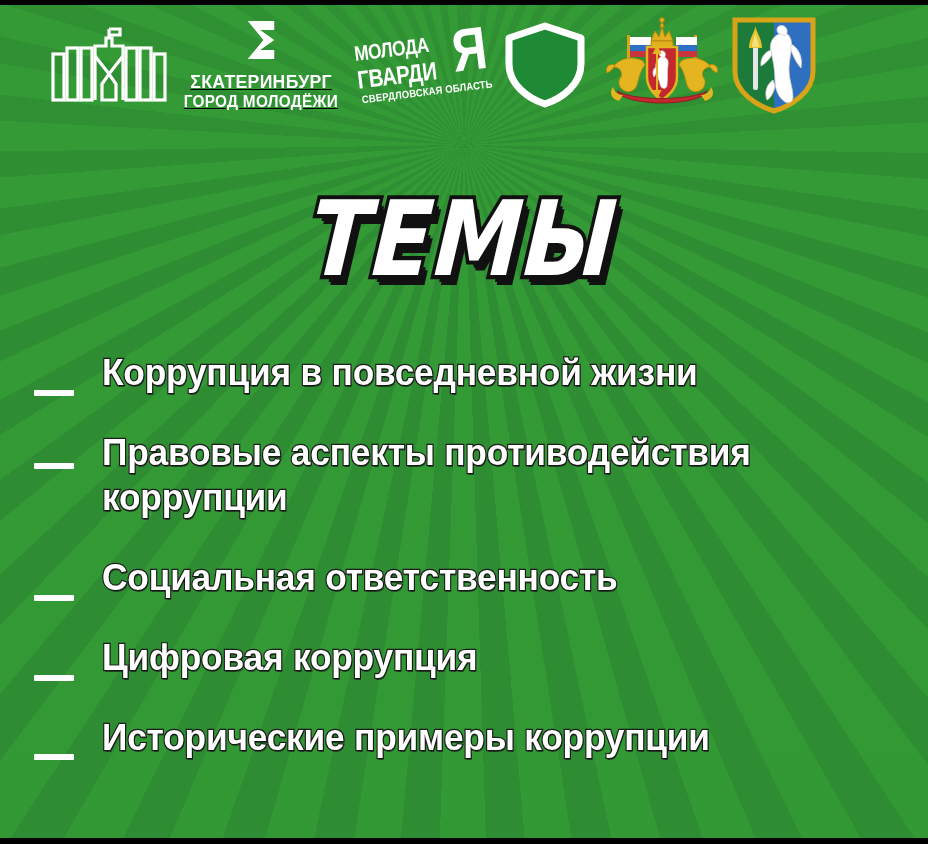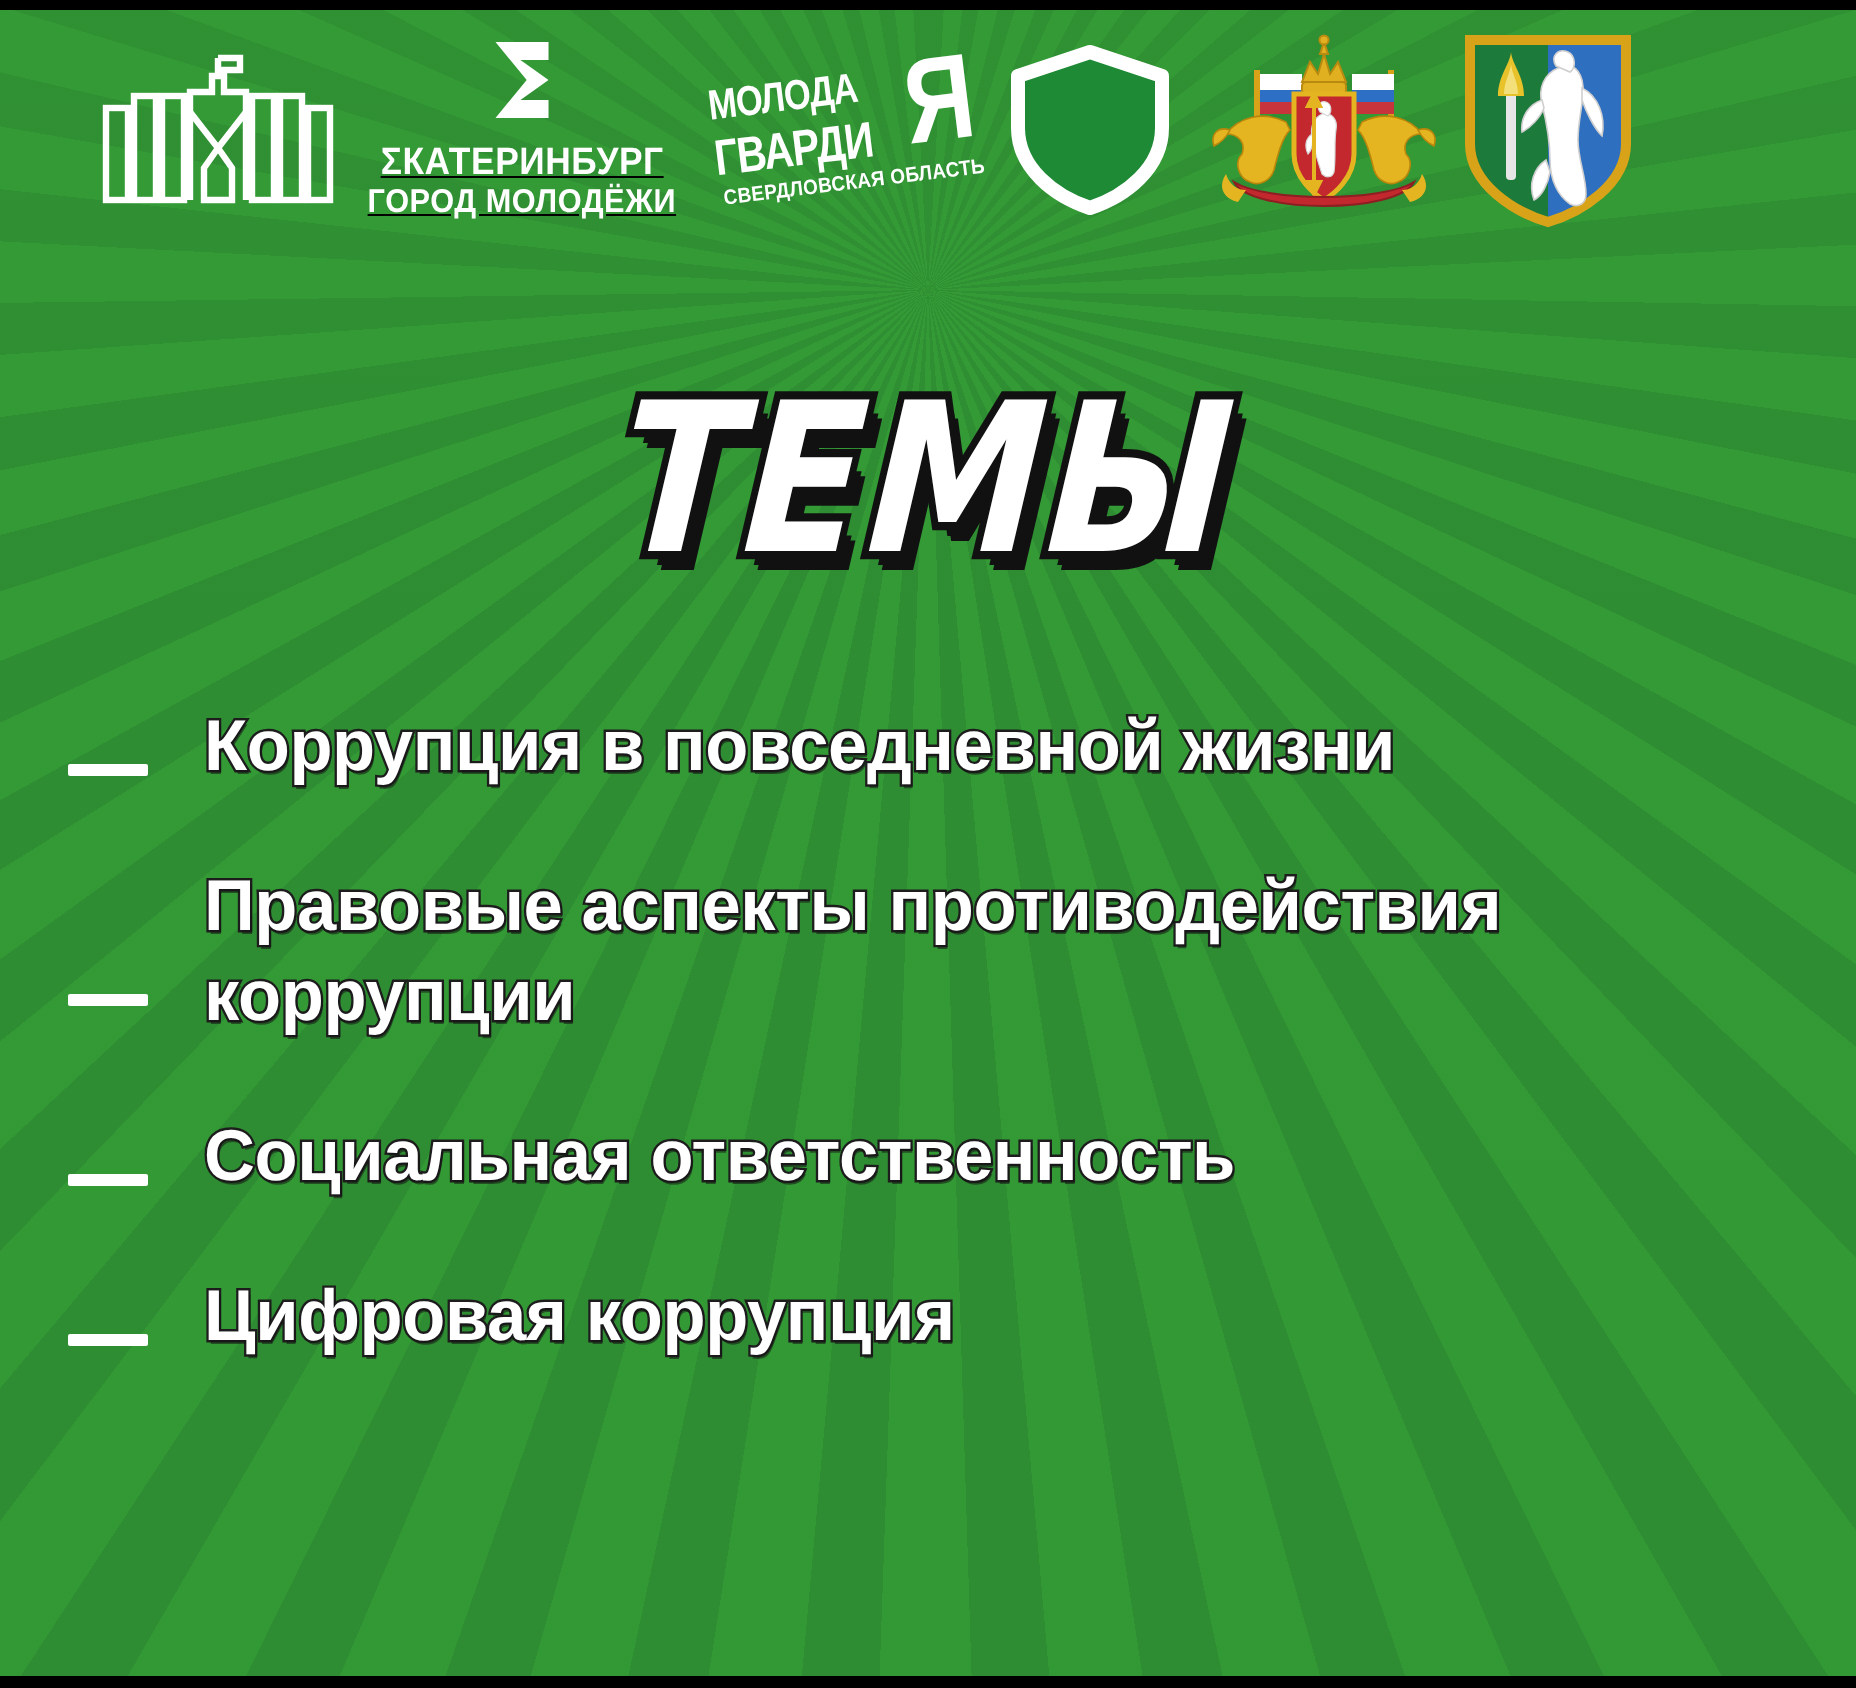--- a/index.html
+++ b/index.html
@@ -204,24 +204,24 @@
   .list {
     position: absolute;
     left: 0;
     top: 350px;
     width: 928px;
     box-sizing: border-box;
     padding: 0 30px 0 34px;
   }
   .topic {
     display: flex;
-    align-items: center;
+    align-items: flex-end;
     margin-bottom: 34px;
   }
-  .topic.two-line { align-items: flex-end; }
+  .topic.two-line { align-items: center; }
   .dash {
     flex: none;
     width: 40px;
     height: 6px;
     background: #ffffff;
     margin-right: 28px;
     margin-top: 24px;
     border-radius: 1px;
   }
   .topic.two-line .dash {
@@ -404,16 +404,20 @@
     <div class="topic">
       <span class="dash"></span>
       <span class="topic-label">Социальная ответственность</span>
     </div>
 
     <div class="topic">
       <span class="dash"></span>
       <span class="topic-label">Цифровая коррупция</span>
     </div>
 
+    <div class="topic">
+      <span class="dash"></span>
+      <span class="topic-label">Исторические примеры коррупции</span>
+    </div>
 
   </div>
 
 </div>
 
 </body></html>

